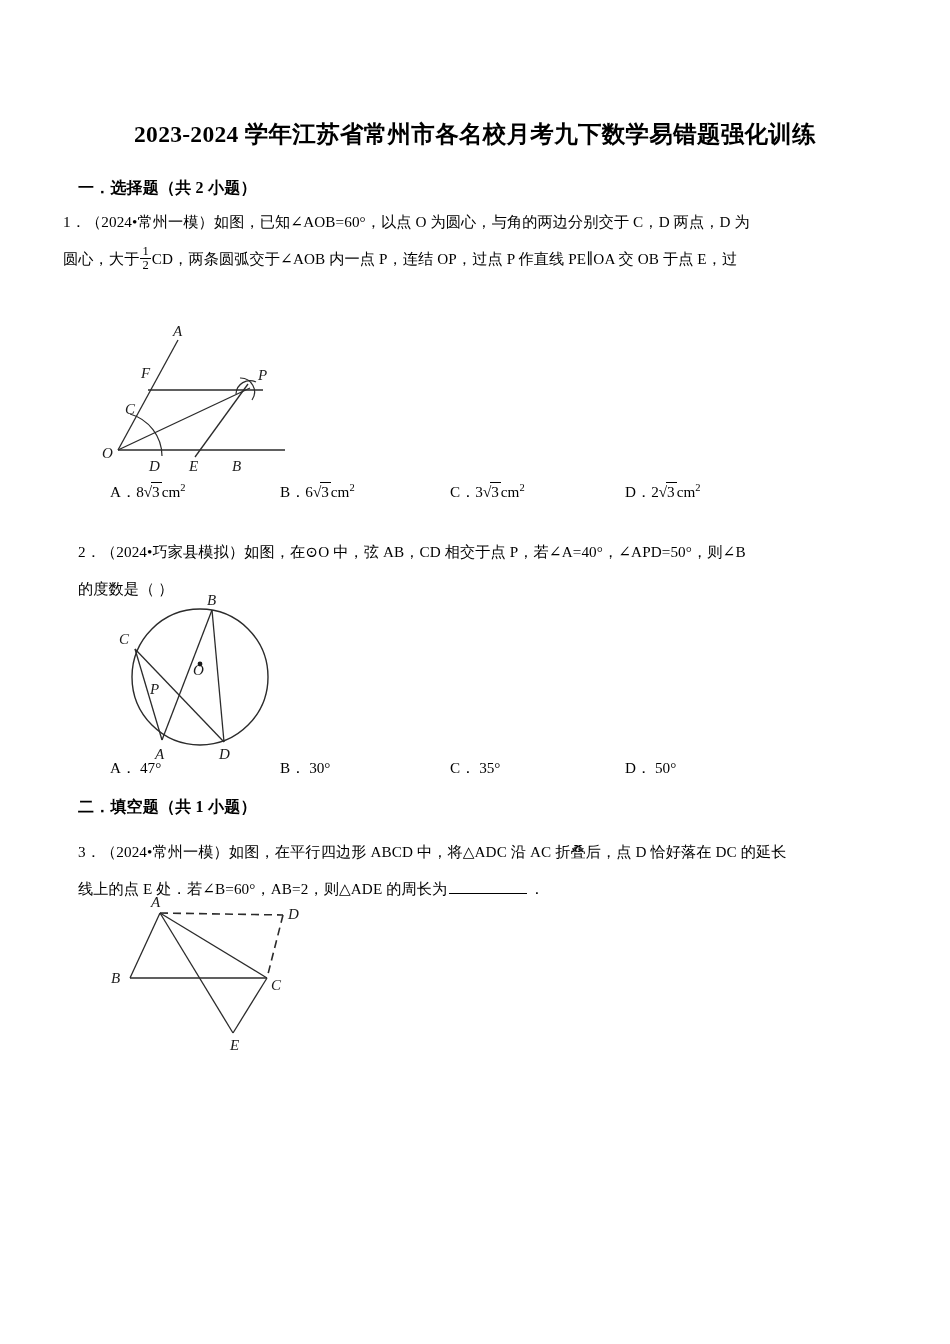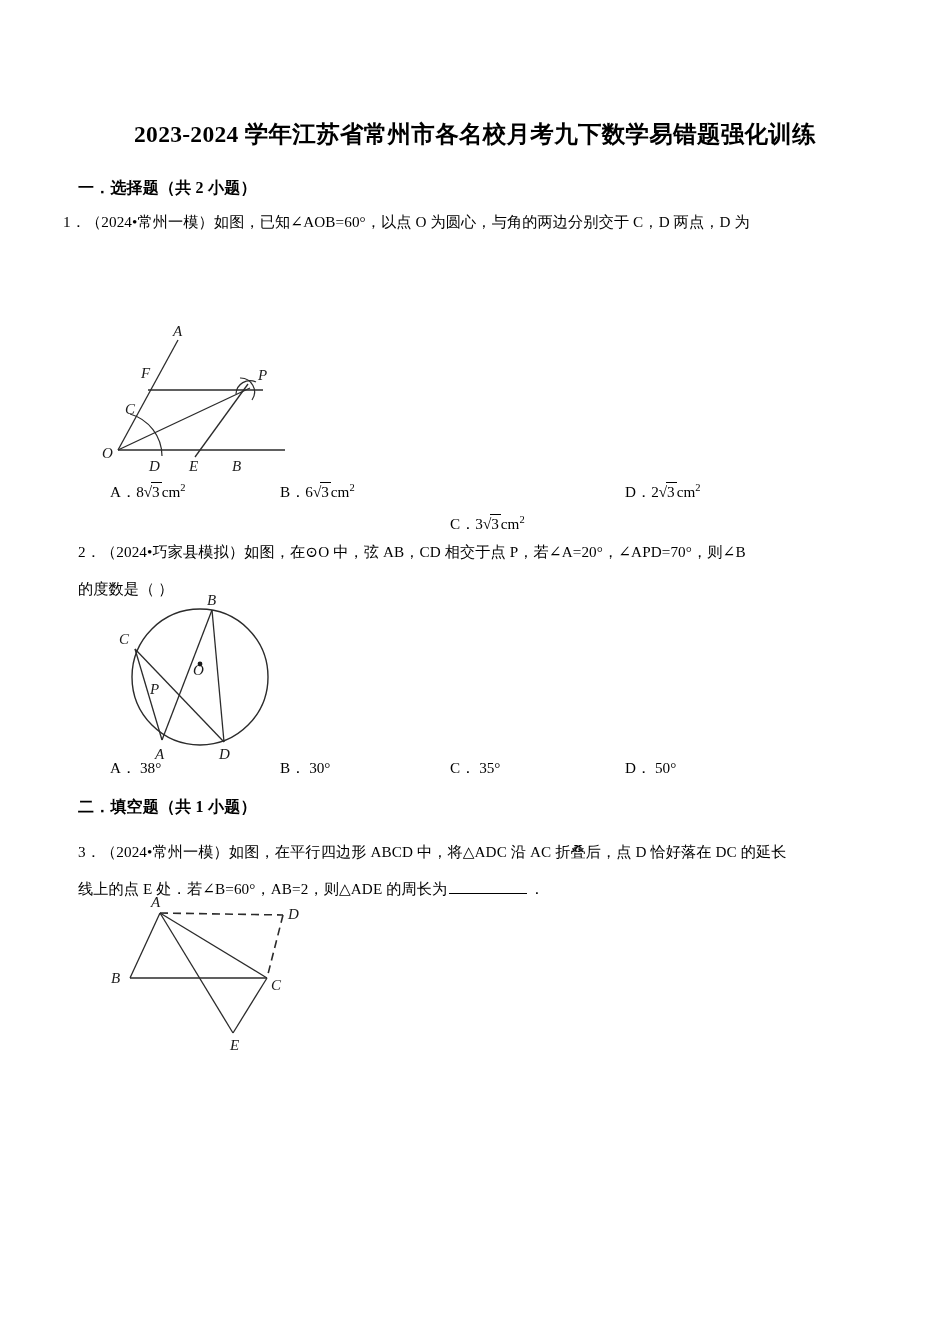--- a/index.html
+++ b/index.html
@@ -102,20 +102,23 @@
 <div class="page">
 
   <div class="doc-title">2023-2024 学年江苏省常州市各名校月考九下数学易错题强化训练</div>
 
   <div class="section-head" style="top:167px;margin-top:11px;">一．选择题（共 2 小题）</div>
 
   <div class="qtext" style="left:63px; top:203px; width:800px;">
     <div class="nowrapline">
       <span class="num">1．</span><span>（2024•常州一模）</span><span>如图，已知∠AOB=60°，以点 O 为圆心，与角的两边分别交于 C，D 两点，D 为</span>
     </div>
+    <div class="nowrapline">
+      <span>圆心，大于</span><span class="frac"><span class="num-part">1</span><span class="den-part">2</span></span><span>CD，两条圆弧交于∠AOB 内一点 P，连结 OP，过点 P 作直线 PE∥OA 交 OB 于点 E，过</span>
+    </div>
   </div>
 
   <div class="figwrap" style="left:100px; top:322px;">
     <svg width="270" height="160" viewBox="0 0 270 160">
 
       <line x1="18" y1="128" x2="78" y2="18" stroke="#2b2b2b" stroke-width="1.3"></line>
 
       <line x1="18" y1="128" x2="185" y2="128" stroke="#2b2b2b" stroke-width="1.3"></line>
 
       <line x1="48" y1="68" x2="163" y2="68" stroke="#2b2b2b" stroke-width="1.3"></line>
@@ -140,31 +143,31 @@
     </svg>
   </div>
 
   <div class="choices" style="left:110px; top:482px;">
     <span class="choice" style="left:0px;">
       <span>A．</span><span>8</span><span class="sqrt-wrap">√<span class="radicand">3</span></span><span>cm</span><span class="sup2">2</span>
     </span>
     <span class="choice" style="left:170px;">
       <span>B．</span><span>6</span><span class="sqrt-wrap">√<span class="radicand">3</span></span><span>cm</span><span class="sup2">2</span>
     </span>
-    <span class="choice" style="left:340px;margin-top:32px;">
+    <span class="choice" style="left:340px;">
       <span>C．</span><span>3</span><span class="sqrt-wrap">√<span class="radicand">3</span></span><span>cm</span><span class="sup2">2</span>
     </span>
     <span class="choice" style="left:515px;">
       <span>D．</span><span>2</span><span class="sqrt-wrap">√<span class="radicand">3</span></span><span>cm</span><span class="sup2">2</span>
     </span>
   </div>
 
   <div class="qtext" style="left:78px; top:533px; width:800px;">
     <div class="nowrapline">
-      <span class="num">2．</span><span>（2024•巧家县模拟）</span><span>如图，在⊙O 中，弦 AB，CD 相交于点 P，若∠A=20°，∠APD=70°，则∠B</span>
+      <span class="num">2．</span><span>（2024•巧家县模拟）</span><span>如图，在⊙O 中，弦 AB，CD 相交于点 P，若∠A=40°，∠APD=50°，则∠B</span>
     </div>
     <div class="nowrapline">
       <span>的度数是（      ）</span>
     </div>
   </div>
 
   <div class="figwrap" style="left:118px; top:592px;">
     <svg width="220" height="172" viewBox="0 0 220 172">
 
       <circle cx="82" cy="85" r="68" fill="none" stroke="#2b2b2b" stroke-width="1.4"></circle>
@@ -183,21 +186,21 @@
       <text class="lbl" x="1" y="52">C</text>
       <text class="lbl" x="75" y="83">O</text>
       <text class="lbl" x="32" y="102">P</text>
       <text class="lbl" x="37" y="167">A</text>
       <text class="lbl" x="101" y="167">D</text>
     </svg>
   </div>
 
   <div class="choices" style="left:110px; top:758px;">
     <span class="choice" style="left:0px;">
-      <span>A．</span>&nbsp;<span>38°</span>
+      <span>A．</span>&nbsp;<span>47°</span>
     </span>
     <span class="choice" style="left:170px;">
       <span>B．</span>&nbsp;<span>30°</span>
     </span>
     <span class="choice" style="left:340px;">
       <span>C．</span>&nbsp;<span>35°</span>
     </span>
     <span class="choice" style="left:515px;">
       <span>D．</span>&nbsp;<span>50°</span>
     </span>

